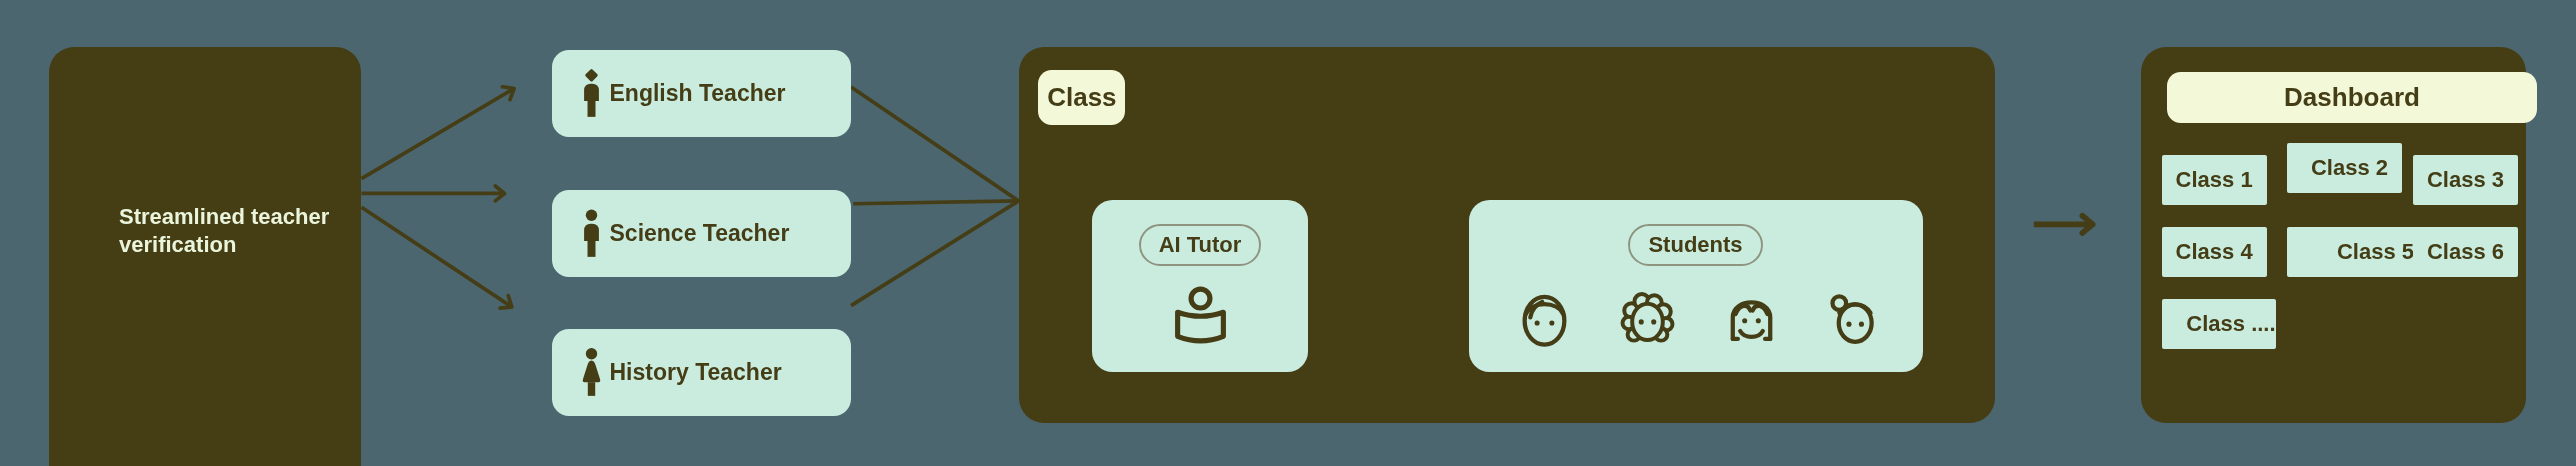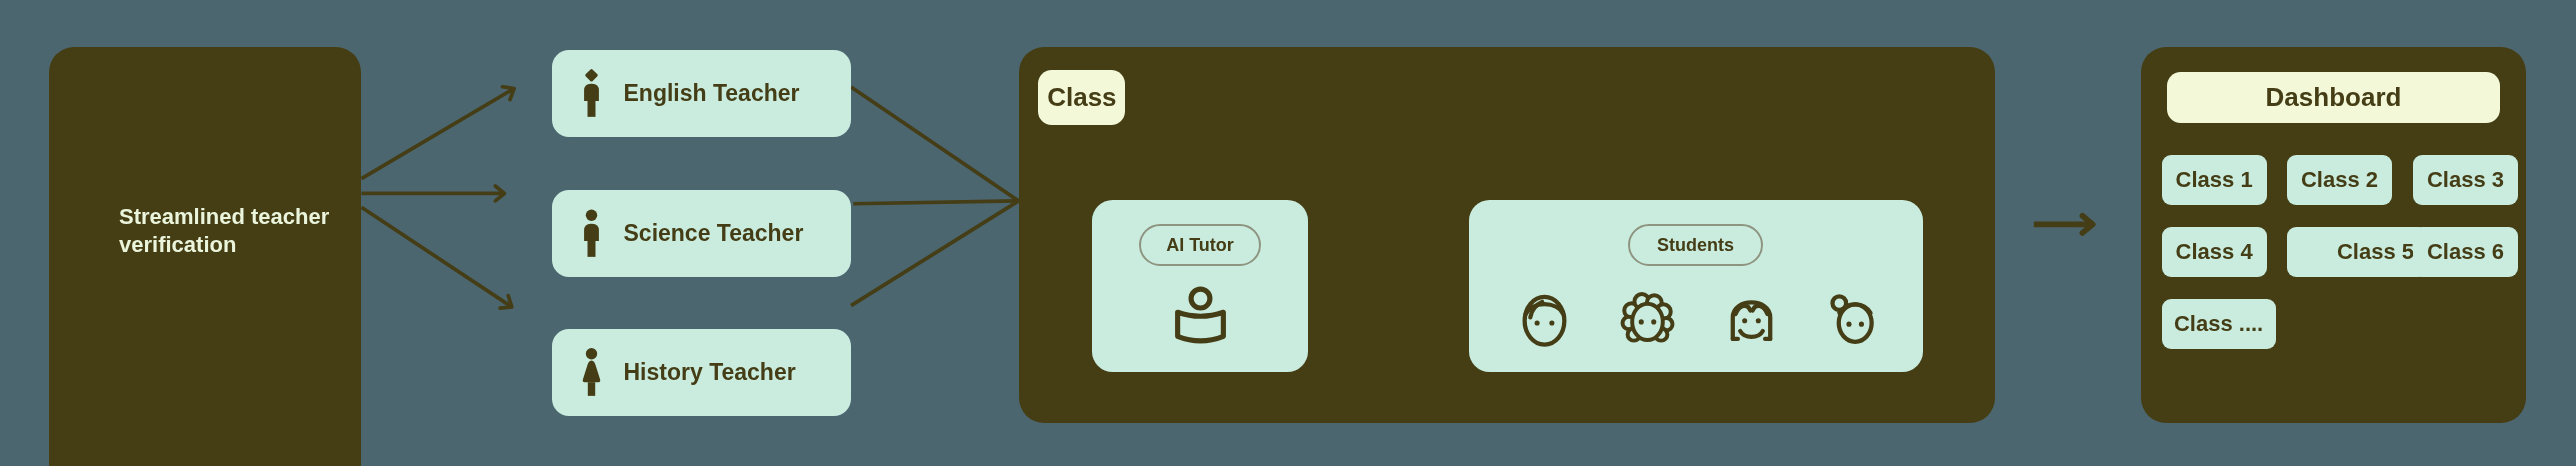--- a/index.html
+++ b/index.html
@@ -5,27 +5,27 @@
   html,body{margin:0;padding:0;background:#4c6670;}
   .stage{position:relative;width:2576px;height:467px;background:#4c6670;overflow:hidden;
          font-family:"Liberation Sans", sans-serif;}
   .abs{position:absolute;}
   .olive-panel{background:#453e15;border-radius:25px;}
   .mint-box{background:#c9ecdf;border-radius:17px;}
   .cream-box{background:#f2f8d8;border-radius:13.7px;display:flex;align-items:center;justify-content:center;}
   .dark-text{color:#443d15;}
   .light-text{color:#eaf5dc;}
   .verif-text{left:70px;top:156px;width:252px;font-size:22px;line-height:27.5px;font-weight:700;}
-  .teacher{left:552px;width:299px;height:87px;display:flex;align-items:center;padding-left:27.5px;box-sizing:border-box;gap:21px;}
+  .teacher{left:552px;width:299px;height:87px;display:flex;align-items:center;padding-left:27.5px;box-sizing:border-box;gap:7px;}
   .teacher-label{font-size:23px;font-weight:700;}
   .badge-label{font-size:26px;font-weight:700;}
   .node-box{background:#c9ecdf;border-radius:20.6px;}
   .pill{border:2.3px solid #8e9480;border-radius:23px;display:flex;align-items:center;justify-content:center;
-        font-size:18px;font-weight:700;box-sizing:border-box;}
-  .class-btn{background:#c9ecdf;border-radius:9px;width:105px;height:50px;display:flex;align-items:center;justify-content:center;
+        font-size:22px;font-weight:700;box-sizing:border-box;}
+  .class-btn{background:#c9ecdf;border-radius:2px;width:105px;height:50px;display:flex;align-items:center;justify-content:center;
              font-size:22px;font-weight:700;color:#443d15;}
   svg{display:block;}
   .overlay{position:absolute;left:0;top:0;pointer-events:none;}
 </style>
 </head>
 <body>
 
 <div class="stage">
 
   <svg class="overlay" width="2576" height="467" viewBox="0 0 4504 816">
@@ -152,41 +152,41 @@
           <ellipse cx="3" cy="8" rx="29" ry="33"></ellipse>
           <path d="M-25,-10 C-9,-31 18,-29 30,-10"></path>
           <circle cx="-8" cy="10" r="4.5" fill="#443d15" stroke="none"></circle>
           <circle cx="14" cy="10" r="4.5" fill="#443d15" stroke="none"></circle>
         </g>
       </svg>
     </div>
   </div>
 
   <div class="abs olive-panel" style="left:2141px;top:47px;width:385px;height:376px;">
-    <div class="abs cream-box" style="left:26px;top:24.6px;width:333px;height:51px;">
+    <div class="abs cream-box" style="left:26px;top:24.6px;width:370px;height:51px;">
       <span class="badge-label dark-text">Dashboard</span>
     </div>
 
     <div class="abs class-btn" style="left:20.6px;top:108px;">
         <span>Class 1</span>
       </div>
-    <div class="abs class-btn" style="left:146px;top:108px;">
+    <div class="abs class-btn" style="left:146px;top:96px;padding-left:10px;">
         <span>Class 2</span>
       </div>
     <div class="abs class-btn" style="left:272px;top:108px;">
         <span>Class 3</span>
       </div>
     <div class="abs class-btn" style="left:20.6px;top:180px;text-align:center;">
         <span>Class 4</span>
       </div>
     <div class="abs class-btn" style="left:146px;top:180px;padding-left:36px;">
         <span>Class 5</span>
       </div>
     <div class="abs class-btn" style="left:272px;top:180px;justify-content:center;">
         <span>Class 6</span>
       </div>
-    <div class="abs class-btn" style="left:20.6px;top:252px;width:114px;">
+    <div class="abs class-btn" style="left:20.6px;top:252px;width:114px;justify-content:flex-end;">
         <span>Class ....</span>
       </div>
   </div>
 
 </div>
 
 
 </body></html>

